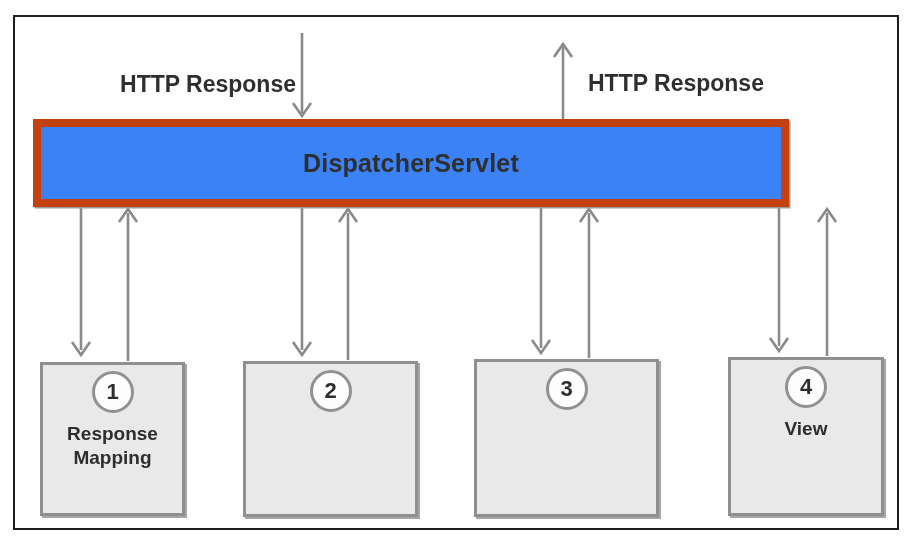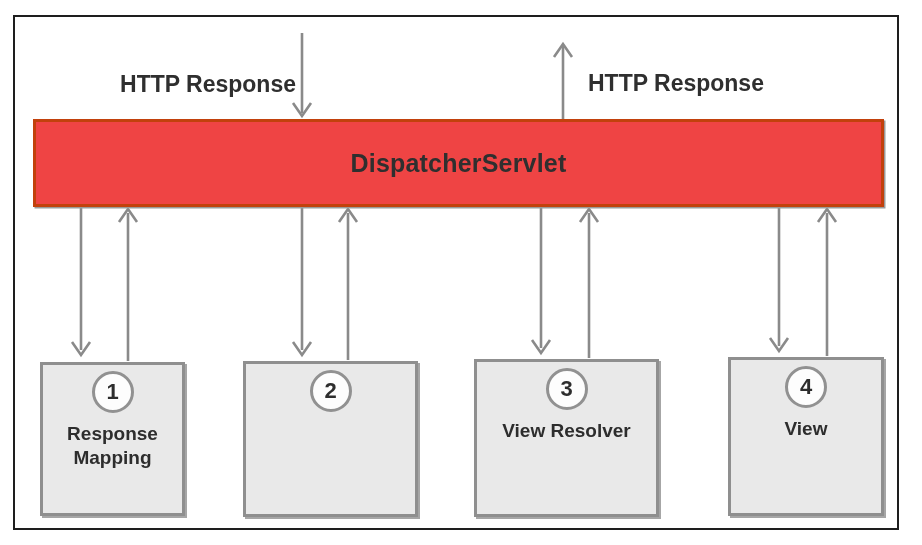--- a/index.html
+++ b/index.html
@@ -21,23 +21,23 @@
   }
   .arrows-layer {
     position: absolute;
     left: 0; top: 0;
     width: 922px; height: 545px;
     pointer-events: none;
   }
   .dispatcher-bar {
     position: absolute;
     left: 33px; top: 119px;
-    width: 851px; height: 88px;
-    background: #ef4444;
-    border: 3px solid #c2410c;
+    width: 756px; height: 88px;
+    background: #3b82f6;
+    border: 8px solid #c2410c;
     box-sizing: border-box;
     box-shadow: 1.5px 1.5px 0 #9a9a9a;
     display: flex;
     align-items: center;
     justify-content: center;
   }
   .dispatcher-bar .bar-label {
     font-size: 25px;
     font-weight: bold;
     color: #2f2f2f;
@@ -172,21 +172,20 @@
   <div class="node node-2">
     <div class="badge">
       <span>2</span>
     </div>
   </div>
 
   <div class="node node-3">
     <div class="badge">
       <span>3</span>
     </div>
-    <div class="node-label">View Resolver</div>
   </div>
 
   <div class="node node-4">
     <div class="badge">
       <span>4</span>
     </div>
     <div class="node-label">View</div>
   </div>
 
 </div>

